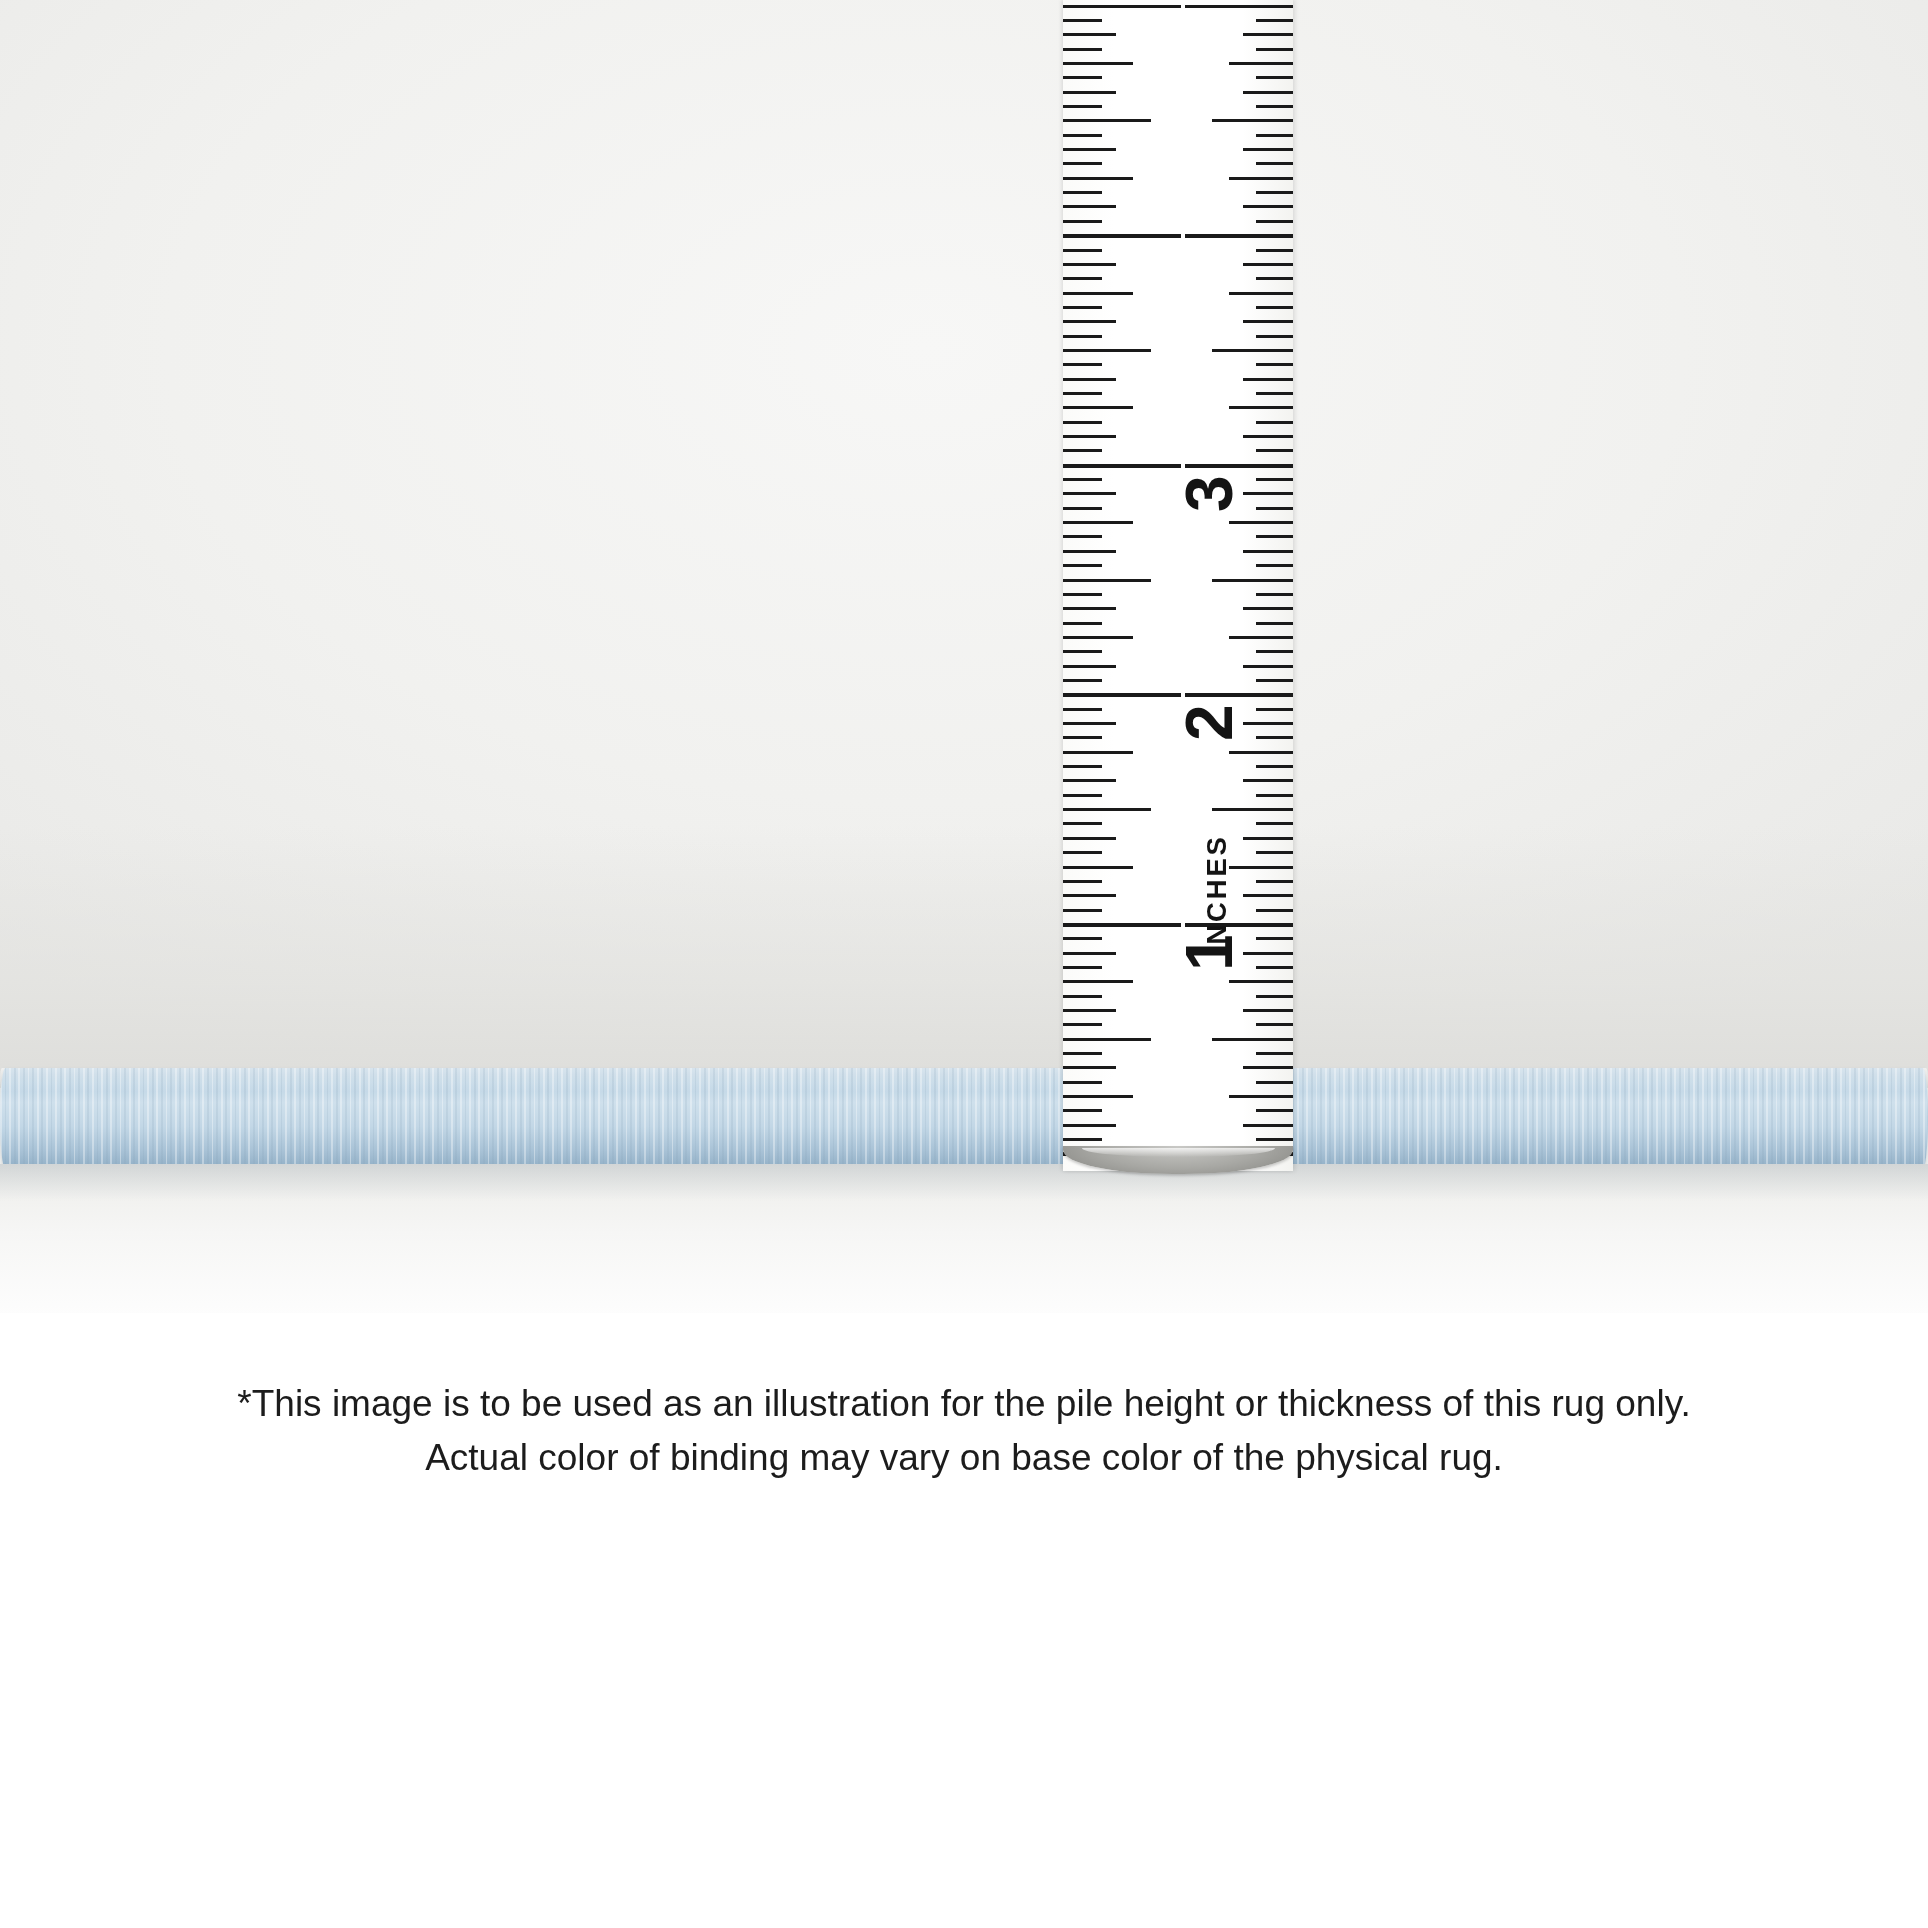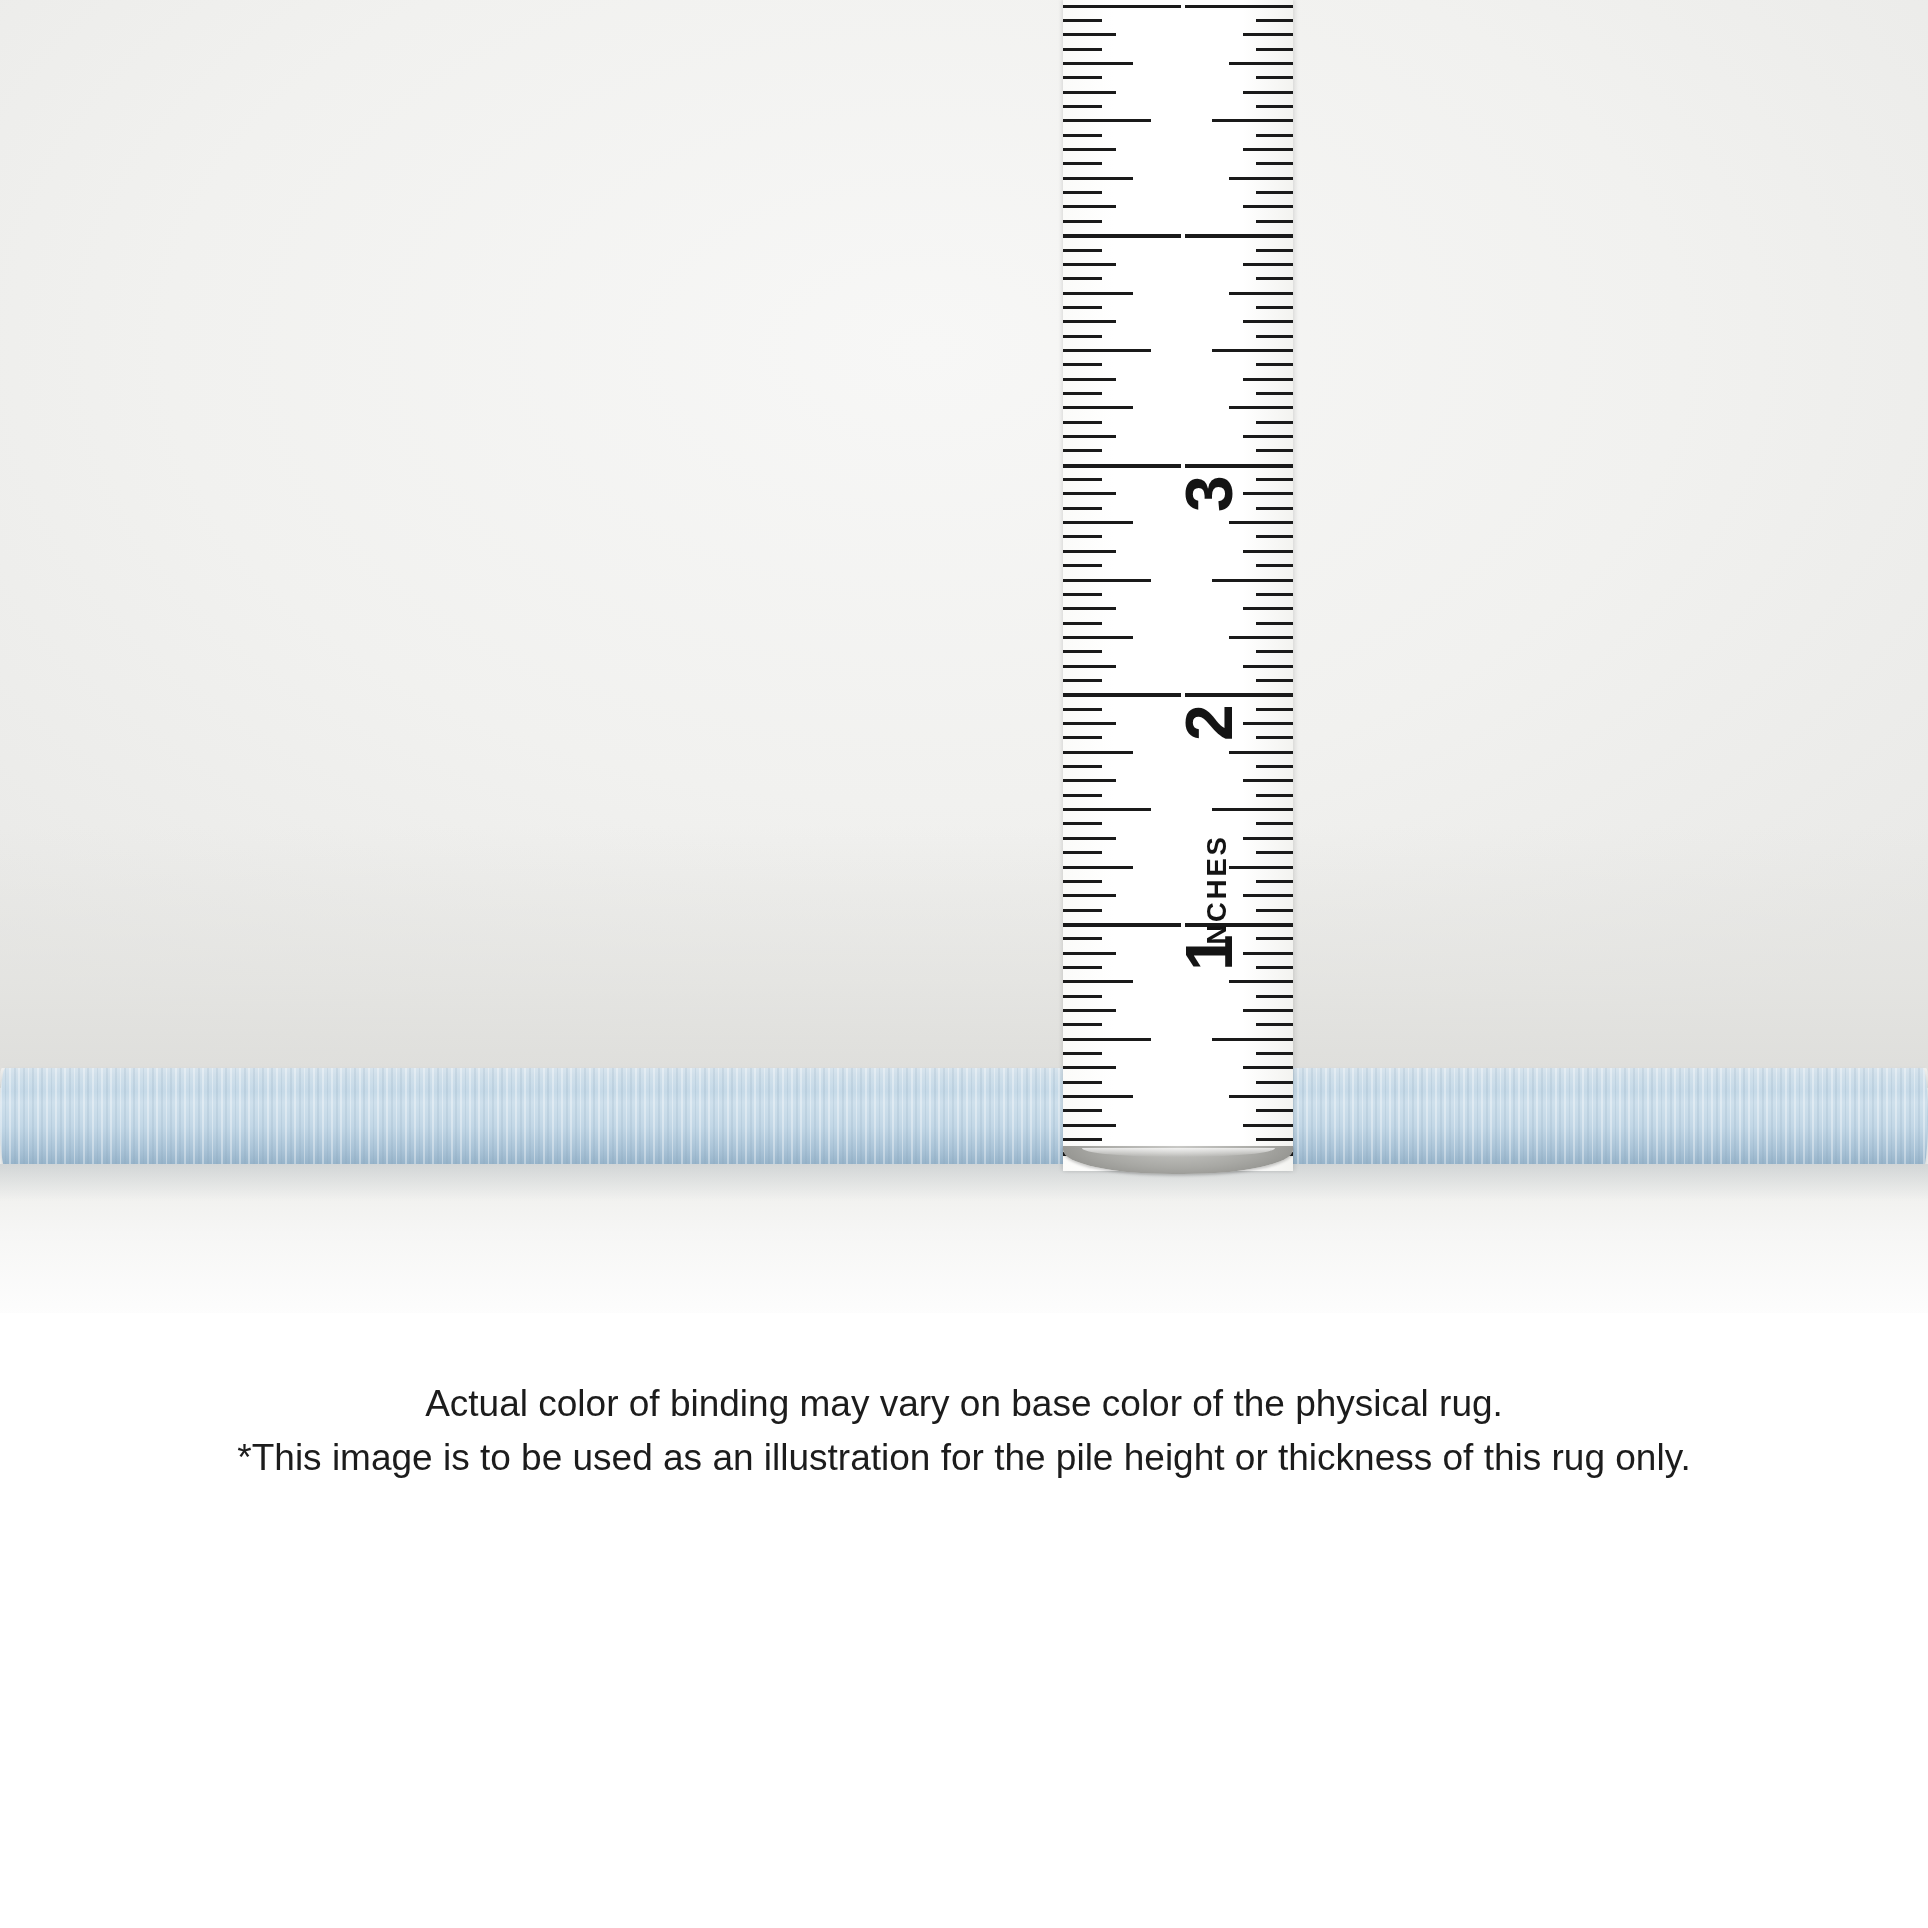--- a/index.html
+++ b/index.html
@@ -397,18 +397,18 @@
       <span class="ruler-num" id="ruler-num-3" style="top: 512px;">3</span>
       <span class="ruler-inches-label">INCHES</span>
     </div>
 
     <div class="ruler-tip"></div>
     <div class="ruler-tip-gloss"></div>
 
   </div>
 
   <div class="caption">
+    <span class="line">*This image is to be used as an illustration for the pile height or thickness of this rug only.</span>
     <span class="line">Actual color of binding may vary on base color of the physical rug.</span>
-    <span class="line">*This image is to be used as an illustration for the pile height or thickness of this rug only.</span>
   </div>
 
 </div>
 
 
 </body></html>

